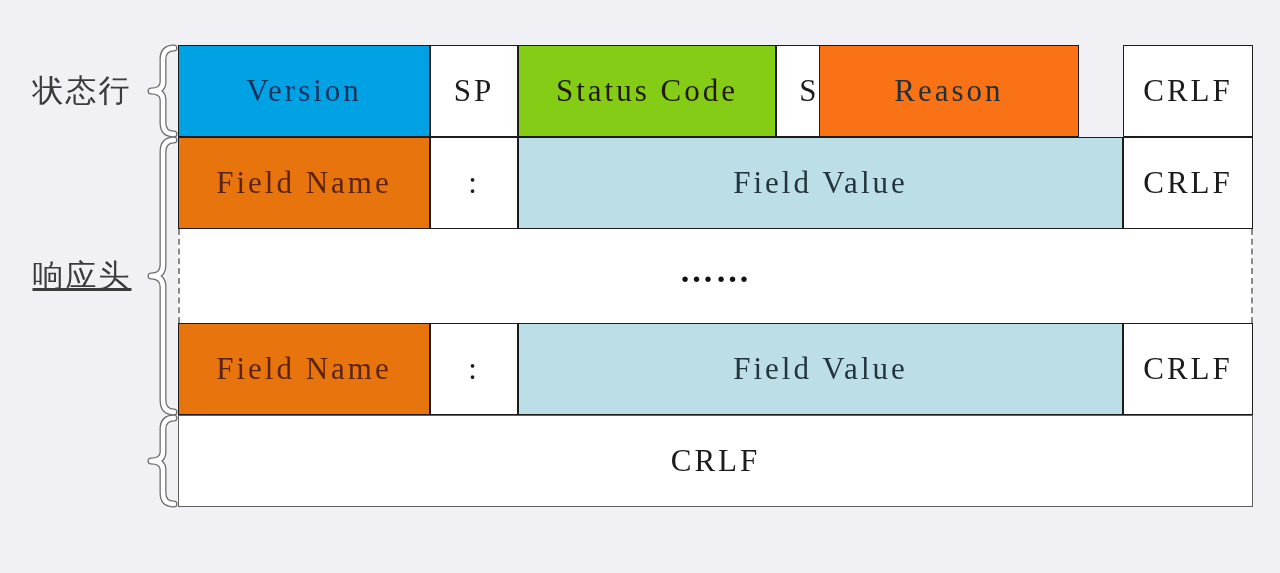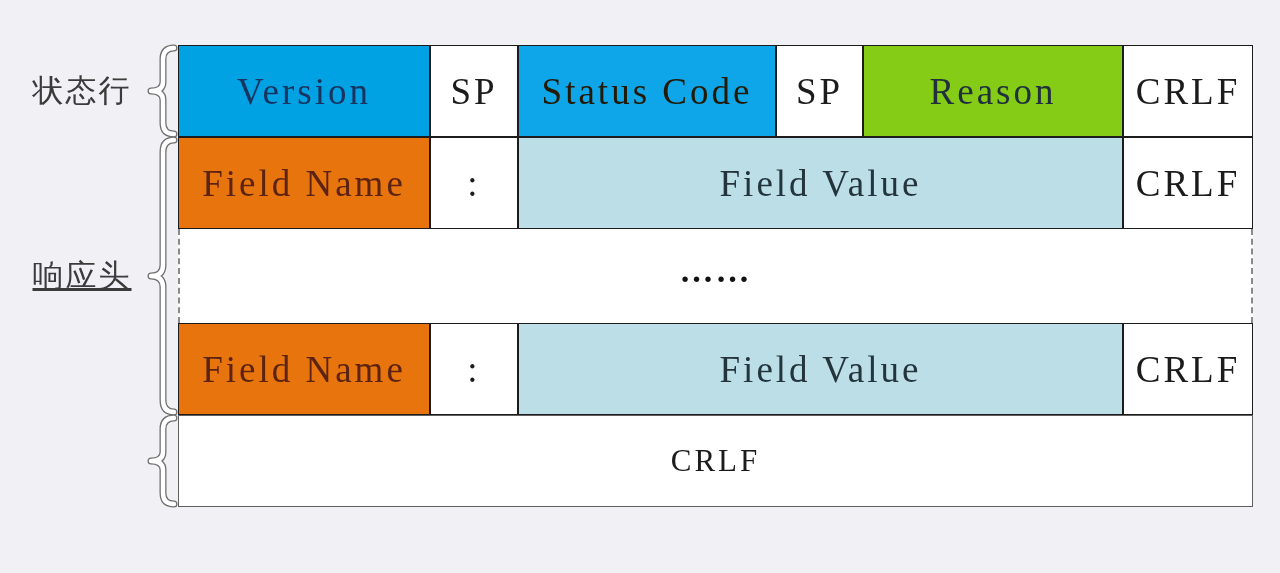--- a/index.html
+++ b/index.html
@@ -13,21 +13,21 @@
     height: 573px;
     overflow: hidden;
   }
   .cell {
     position: absolute;
     box-sizing: border-box;
     display: flex;
     align-items: center;
     justify-content: center;
     border: 1.5px solid #1c1c1c;
-    font-size: 37px;
+    font-size: 31px;
     letter-spacing: 3px;
     white-space: nowrap;
     background: #ffffff;
     color: #1c1c1c;
   }
   .side-label {
     position: absolute;
     left: 24px;
     width: 116px;
     display: flex;
@@ -112,23 +112,23 @@
     <path class="brace-inner" d="M28 3 Q17 3 17 15 L17 128 Q17 139 5 139 Q17 139 17 150 L17 263 Q17 275 28 275"></path>
   </svg>
   <svg class="brace" style="top:415px;height:92px;" viewBox="0 0 34 92">
     <path class="brace-outer" d="M28 3 Q17 3 17 14 L17 37 Q17 46 5 46 Q17 46 17 55 L17 78 Q17 89 28 89"></path>
     <path class="brace-inner" d="M28 3 Q17 3 17 14 L17 37 Q17 46 5 46 Q17 46 17 55 L17 78 Q17 89 28 89"></path>
   </svg>
 
   <div>
     <div class="cell" style="left: 178px; top: 45px; width: 252px; height: 92px; background-color: rgb(0, 162, 228); color: rgb(23, 51, 95);">Version</div>
     <div class="cell" style="left: 430px; top: 45px; width: 88px; height: 92px; background-color: rgb(255, 255, 255); color: rgb(28, 28, 28);">SP</div>
-    <div class="cell" style="left: 518px; top: 45px; width: 258px; height: 92px; background-color: #0ea5e9; color: rgb(34, 26, 5);">Status Code</div>
+    <div class="cell" style="left: 518px; top: 45px; width: 258px; height: 92px; background-color: #84cc16; color: rgb(34, 26, 5);">Status Code</div>
     <div class="cell" style="left: 776px; top: 45px; width: 87px; height: 92px; background-color: rgb(255, 255, 255); color: rgb(28, 28, 28);">SP</div>
-    <div class="cell" style="left: 863px; top: 45px; width: 260px; height: 92px; background-color: #84cc16; color: rgb(32, 48, 60);">Reason</div>
+    <div class="cell" style="left: 819px; top: 45px; width: 260px; height: 92px; background-color: #f97316; color: rgb(32, 48, 60);">Reason</div>
     <div class="cell" style="left: 1123px; top: 45px; width: 130px; height: 92px; background-color: rgb(255, 255, 255); color: rgb(28, 28, 28);">CRLF</div>
   </div>
 
   <div>
     <div class="cell" style="left: 178px; top: 137px; width: 252px; height: 92px; background-color: rgb(232, 116, 14); color: rgb(92, 36, 16);">Field Name</div>
     <div class="cell" style="left: 430px; top: 137px; width: 88px; height: 92px; background-color: rgb(255, 255, 255); color: rgb(28, 28, 28);">:</div>
     <div class="cell" style="left: 518px; top: 137px; width: 605px; height: 92px; background-color: rgb(188, 223, 231); color: rgb(36, 52, 60);">Field Value</div>
     <div class="cell" style="left: 1123px; top: 137px; width: 130px; height: 92px; background-color: rgb(255, 255, 255); color: rgb(28, 28, 28);">CRLF</div>
   </div>
 

